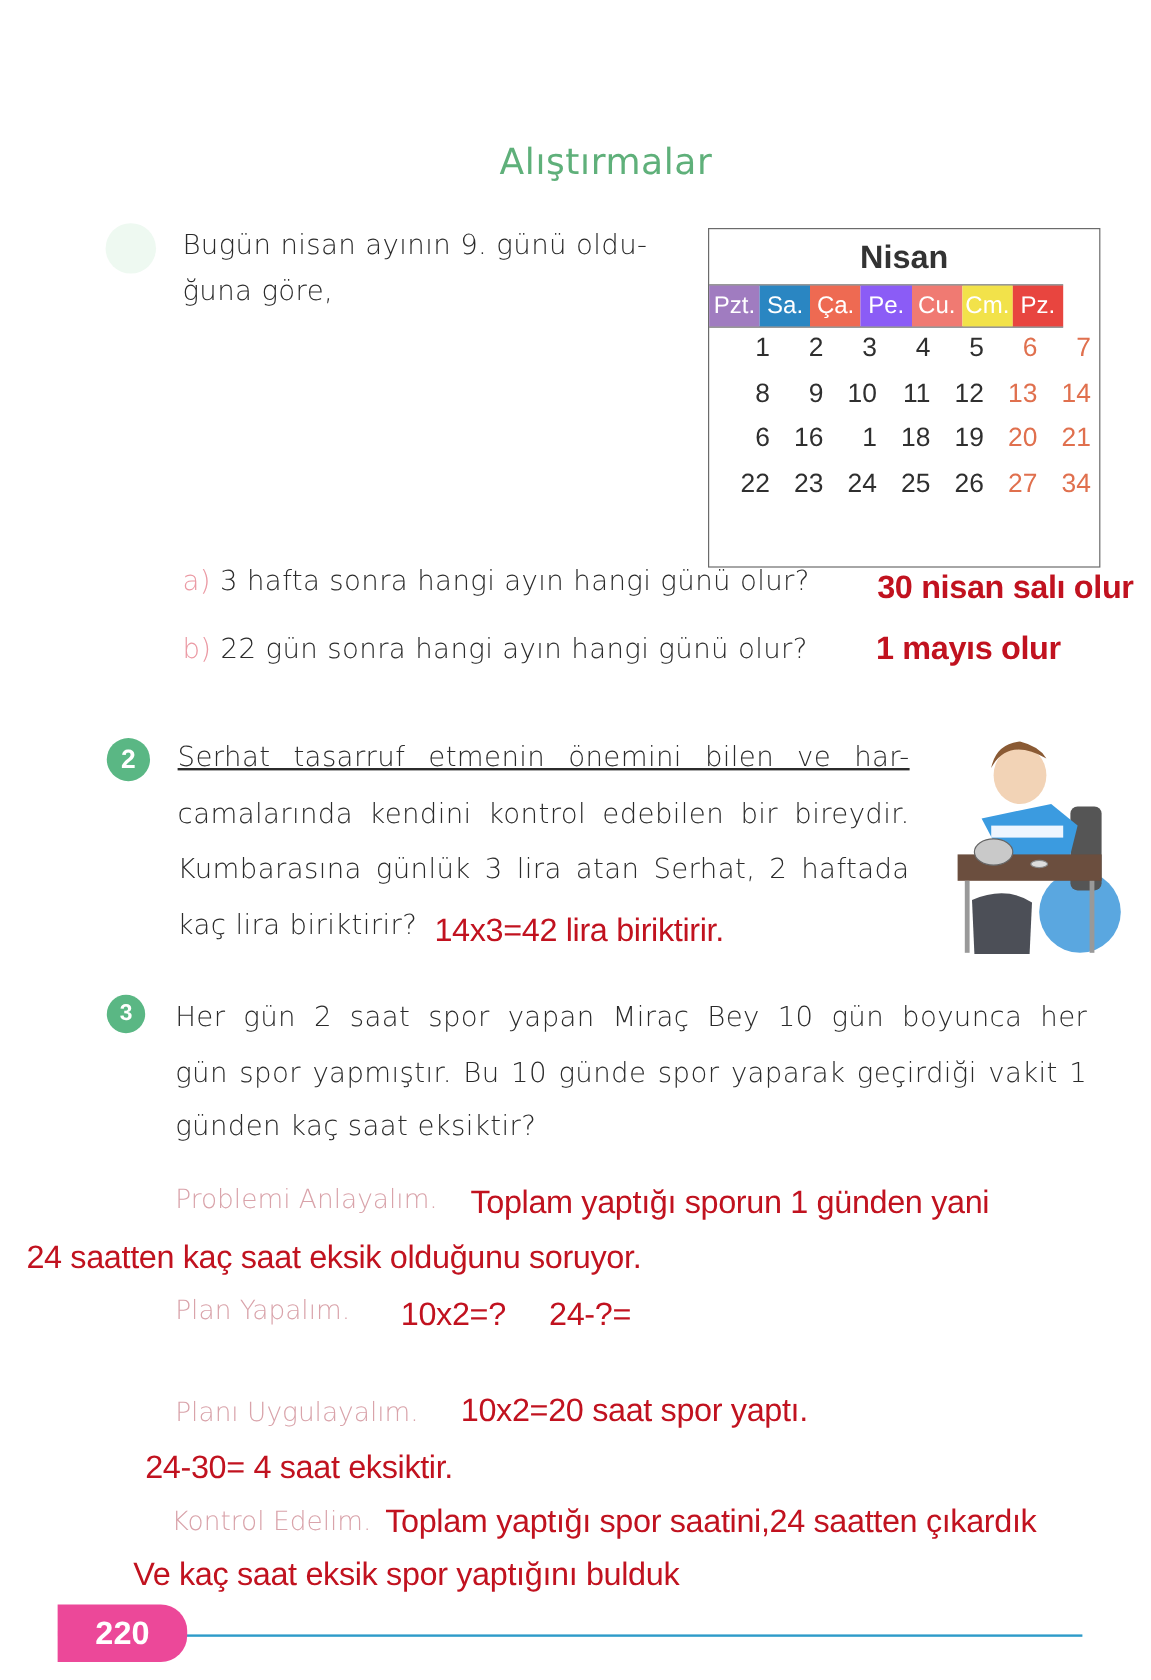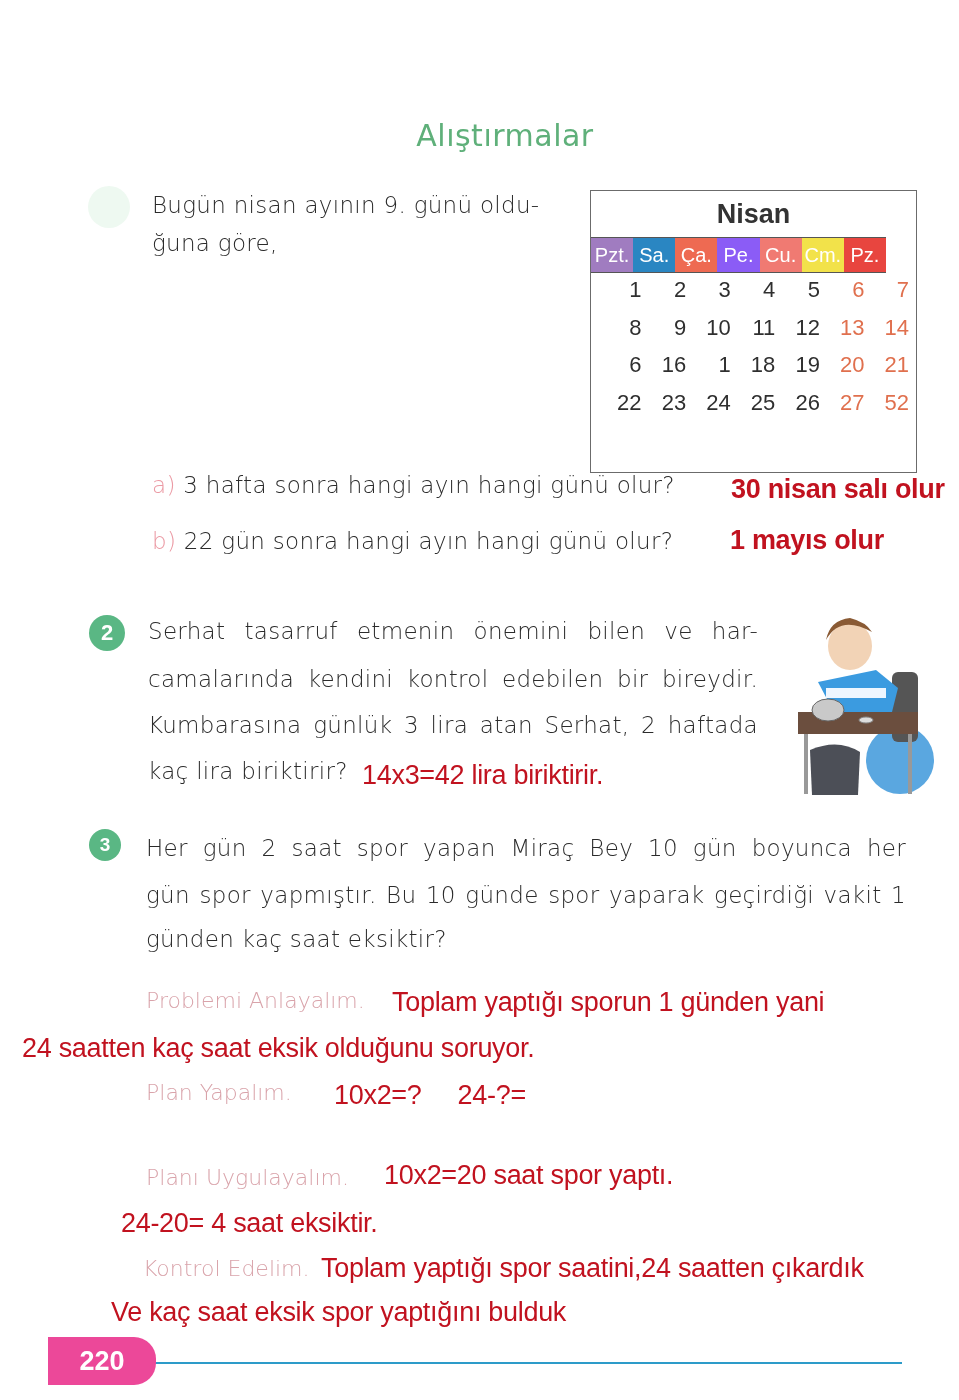--- a/index.html
+++ b/index.html
@@ -76,39 +76,39 @@
         <div class="we">20</div>
         <div class="we">21</div>
       </div>
       <div class="cal-row">
         <div>22</div>
         <div>23</div>
         <div>24</div>
         <div>25</div>
         <div>26</div>
         <div class="we">27</div>
-        <div class="we">52</div>
+        <div class="we">34</div>
       </div>
     </div>
 </div>
 
 <div class="abs q" style="left:152px;top:462px;white-space:nowrap;">
   <span class="pink">a)</span>
   <span>3 hafta sonra hangi ayın hangi günü olur?</span>
 </div>
 <div class="abs ans b" style="left:731px;top:474px;">30 nisan salı olur</div>
 
 <div class="abs q" style="left:152px;top:518px;white-space:nowrap;">
   <span class="pink">b)</span>
   <span>22 gün sonra hangi ayın hangi günü olur?</span>
 </div>
 <div class="abs ans b" style="left:730px;top:525px;">1 mayıs olur</div>
 
 <div class="abs badge" style="left:89px;top:615px;">2</div>
-<div class="abs q" style="left:148px;top:608px;width:610px;text-align:justify;text-align-last:justify;">Serhat tasarruf etmenin önemini bilen ve har-</div>
+<div class="abs q" style="left:148px;top:608px;width:610px;text-align:justify;text-align-last:justify;text-decoration:underline;">Serhat tasarruf etmenin önemini bilen ve har-</div>
 <div class="abs q" style="left:148px;top:656px;width:610px;text-align:justify;text-align-last:justify;">camalarında kendini kontrol edebilen bir bireydir.</div>
 <div class="abs q" style="left:148px;top:702px;width:610px;text-align:justify;text-align-last:justify;">Kumbarasına günlük 3 lira atan Serhat, 2 haftada</div>
 <div class="abs q" style="left:148px;top:748px;">kaç lira biriktirir?</div>
 <div class="abs ans" style="left:362px;top:760px;">14x3=42  lira biriktirir.</div>
 
 <svg class="abs" style="left:780px;top:610px;" width="160" height="185" viewBox="0 0 160 185">
   <ellipse cx="120" cy="150" rx="34" ry="34" fill="#5aa7e0"></ellipse>
   <rect x="112" y="62" width="26" height="70" rx="6" fill="#555"></rect>
   <path d="M38 72 L96 60 L118 78 L110 110 L58 110 Z" fill="#3b9be0"></path>
   <rect x="46" y="78" width="60" height="10" fill="#eef6ff"></rect>
@@ -129,20 +129,20 @@
 
 <div class="abs step" style="left:146px;top:988px;">Problemi Anlayalım.</div>
 <div class="abs ans" style="left:392px;top:987px;">Toplam yaptığı sporun 1 günden yani</div>
 <div class="abs ans" style="left:22px;top:1033px;">24 saatten kaç saat eksik olduğunu soruyor.</div>
 
 <div class="abs step" style="left:146px;top:1080px;">Plan Yapalım.</div>
 <div class="abs ans" style="left:334px;top:1080px;white-space:pre;">10x2=?     24-?=</div>
 
 <div class="abs step" style="left:146px;top:1165px;">Planı Uygulayalım.</div>
 <div class="abs ans" style="left:384px;top:1160px;">10x2=20 saat spor yaptı.</div>
-<div class="abs ans" style="left:121px;top:1208px;">24-20= 4 saat eksiktir.</div>
+<div class="abs ans" style="left:121px;top:1208px;">24-30= 4 saat eksiktir.</div>
 
 <div class="abs step" style="left:143px;top:1256px;">Kontrol Edelim.</div>
 <div class="abs ans" style="left:321px;top:1253px;">Toplam yaptığı spor saatini,24 saatten çıkardık</div>
 <div class="abs ans" style="left:111px;top:1297px;">Ve kaç saat eksik spor yaptığını bulduk</div>
 
 <div class="abs footer-line"></div>
 <div class="abs footer-pill">220</div>
 
 </body></html>

